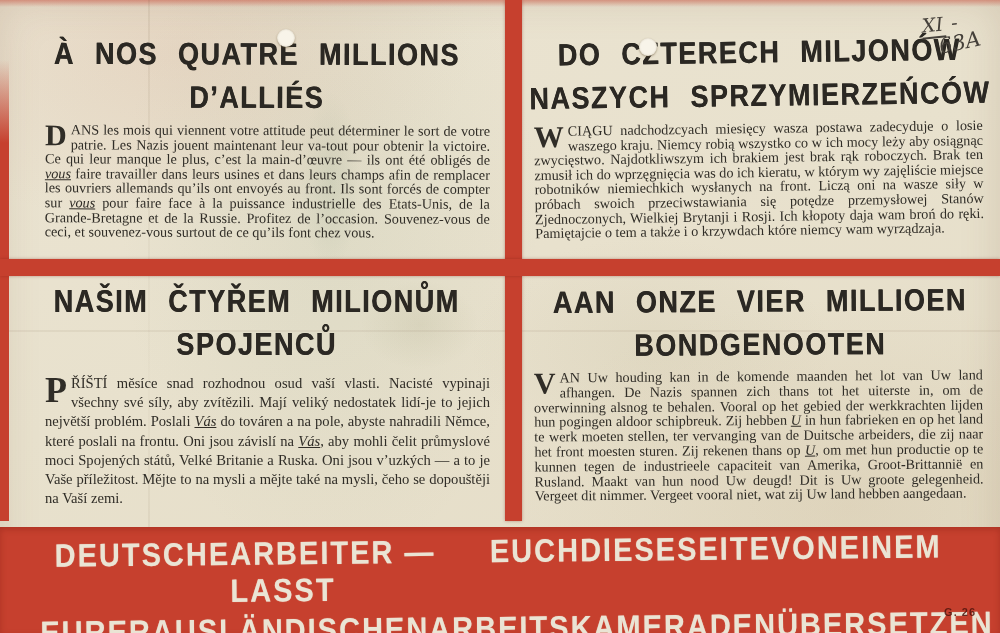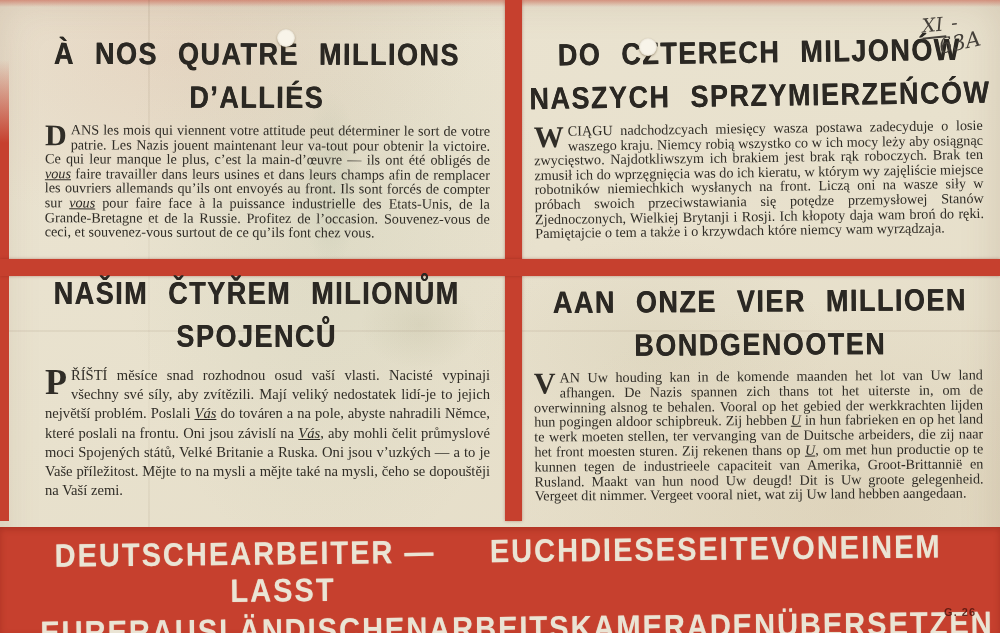--- a/index.html
+++ b/index.html
@@ -35,21 +35,21 @@
   .banner-line-1{padding:0 58px 0 55px;margin-bottom:9px;}
   .banner-line-2{padding:0 48px 0 40px;}
   .print-code{
     position:absolute;right:24px;bottom:16px;font-size:11px;letter-spacing:1px;
     color:rgba(80,20,12,0.85);font-family:"Liberation Sans",sans-serif;font-weight:bold;
   }
   
   .panel{position:absolute;color:#2f2c26;}
   .panel-fr{left:8px;top:4px;width:497px;height:255px;padding-top:34px;transform:rotate(0.2deg);}
   .panel-pl{left:521px;top:0;width:479px;height:259px;padding-top:36px;transform:rotate(-0.8deg);}
-  .panel-cs{left:8px;top:277px;width:497px;height:242px;}
+  .panel-cs{left:8px;top:277px;width:497px;height:242px;padding-top:8px;}
   .panel-nl{left:521px;top:277px;width:479px;height:242px;padding-top:8px;transform:rotate(-0.4deg);}
   .panel h2{
     margin:0;text-align:center;font-size:27px;font-weight:bold;color:#2b2823;
     letter-spacing:1.5px;word-spacing:11px;line-height:38px;transform:scaleY(1.14);
     text-shadow:0.4px 0 0 #2b2823;
   }
   .panel p{
     margin:0;text-align:justify;font-family:"Liberation Serif",serif;color:#302d27;
   }
   .panel-fr p{margin-top:9px;padding:0 15px 0 37px;font-size:14.2px;line-height:14.6px;}

